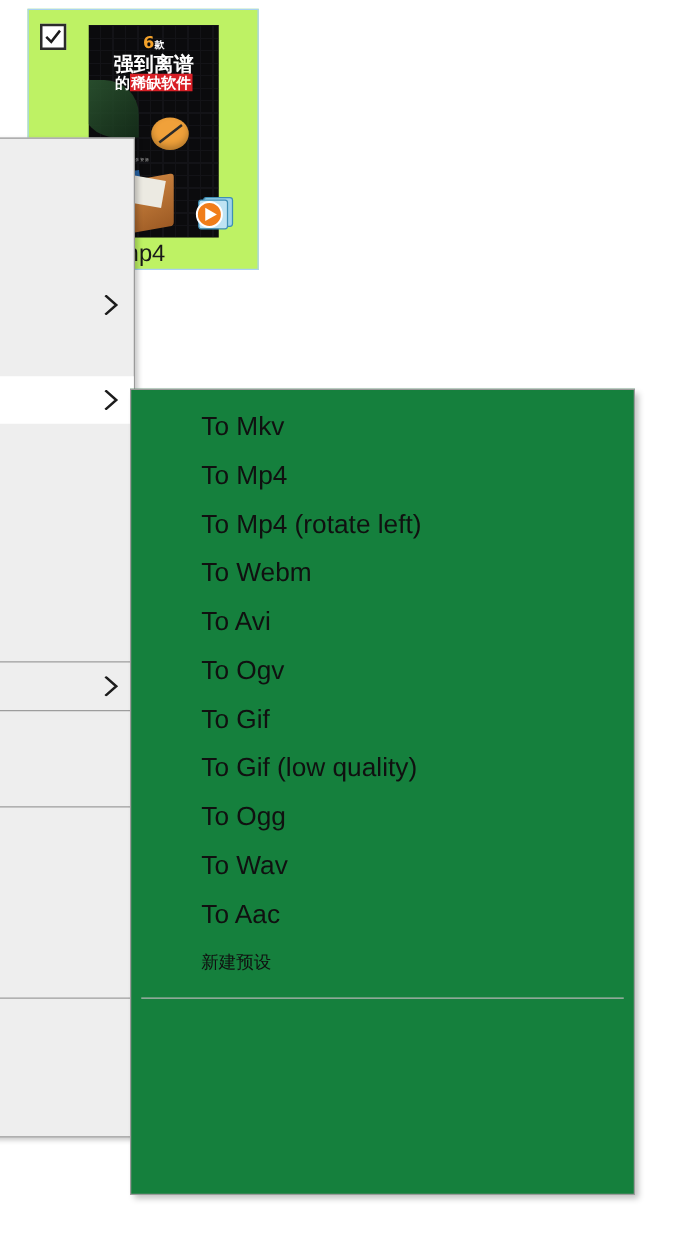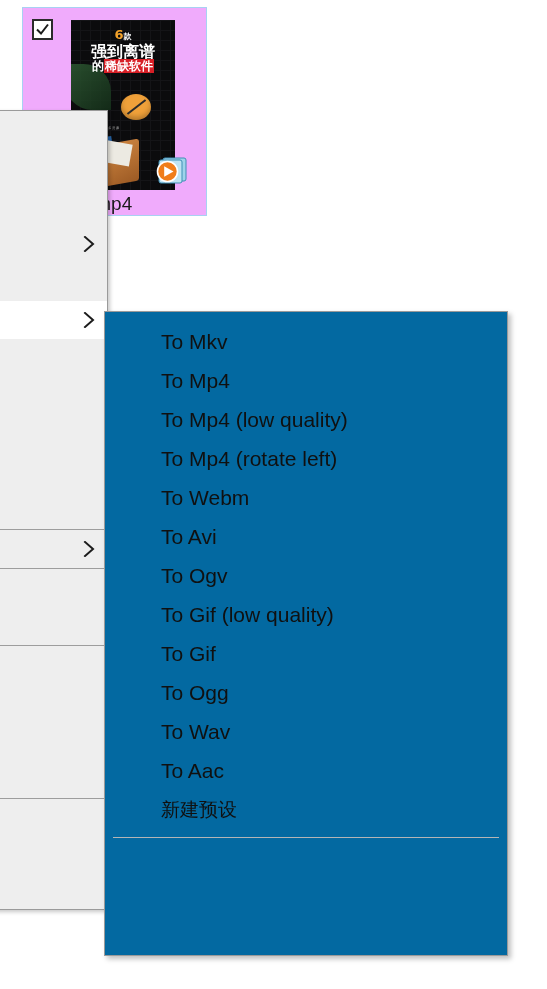--- a/index.html
+++ b/index.html
@@ -10,21 +10,21 @@
     overflow:hidden;position:relative;
     -webkit-font-smoothing:antialiased;
   }
 
   
   #desktop{position:absolute;inset:0;background:#ffffff;}
 
   
   #file-item{
     position:absolute;left:22px;top:7px;width:185px;height:209px;
-    background:#f0abfc;border:1px solid #a8d1f2;box-sizing:border-box;
+    background:#bef264;border:1px solid #a8d1f2;box-sizing:border-box;
   }
   #file-checkbox{
     position:absolute;left:9px;top:11px;width:21px;height:21px;
     background:#ffffff;border:2px solid #2b2b2b;box-sizing:border-box;
   }
   #file-checkbox svg{display:block;margin:1px 0 0 1px;}
 
   #thumb-wrap{
     position:absolute;left:48px;top:12px;width:104px;height:170px;
     overflow:hidden;background:#0b0b0d;
@@ -96,30 +96,30 @@
   .pm-row.hovered{background:#ffffff;}
   .pm-row .chev{
     position:absolute;right:12px;top:50%;transform:translateY(-50%);
     width:12px;height:16px;
   }
   .pm-sep{height:1px;background:#9d9d9d;margin:0;}
 
   
   #submenu{
     position:absolute;left:104px;top:311px;width:404px;height:645px;
-    background:#0369a1;border:1px solid #9a9a9a;box-sizing:border-box;
+    background:#15803d;border:1px solid #9a9a9a;box-sizing:border-box;
     box-shadow:3px 3px 5px rgba(0,0,0,.25);
     padding:10px 0 0 0;
   }
   .sm-row{
     height:39px;line-height:39px;padding-left:56px;
     font-size:21px;color:#101010;white-space:nowrap;
     box-sizing:border-box;
   }
-  .sm-row.cjk{font-family:"DejaVu Sans","Liberation Sans",sans-serif;font-size:19px;}
+  .sm-row.cjk{font-family:"DejaVu Sans","Liberation Sans",sans-serif;font-size:14px;}
   .sm-sep{height:1px;background:#b5b5b5;margin:8px 8px 8px 8px;}
 </style>
 </head>
 <body>
 
 <div id="desktop">
 
   <div id="file-item">
 
     <div id="file-checkbox">
@@ -196,27 +196,26 @@
         <div class="pm-row"></div>
         <div class="pm-sep"></div>
         <div class="pm-row"></div>
       </div>
   </div>
 
   <div id="submenu">
     <div id="submenu-rows">
         <div class="sm-row">To Mkv</div>
         <div class="sm-row">To Mp4</div>
-        <div class="sm-row">To Mp4 (low quality)</div>
         <div class="sm-row">To Mp4 (rotate left)</div>
         <div class="sm-row">To Webm</div>
         <div class="sm-row">To Avi</div>
         <div class="sm-row">To Ogv</div>
+        <div class="sm-row">To Gif</div>
         <div class="sm-row">To Gif (low quality)</div>
-        <div class="sm-row">To Gif</div>
         <div class="sm-row">To Ogg</div>
         <div class="sm-row">To Wav</div>
         <div class="sm-row">To Aac</div>
         <div class="sm-row cjk">新建预设</div>
         <div class="sm-sep"></div>
       </div>
   </div>
 
 </div>
 

